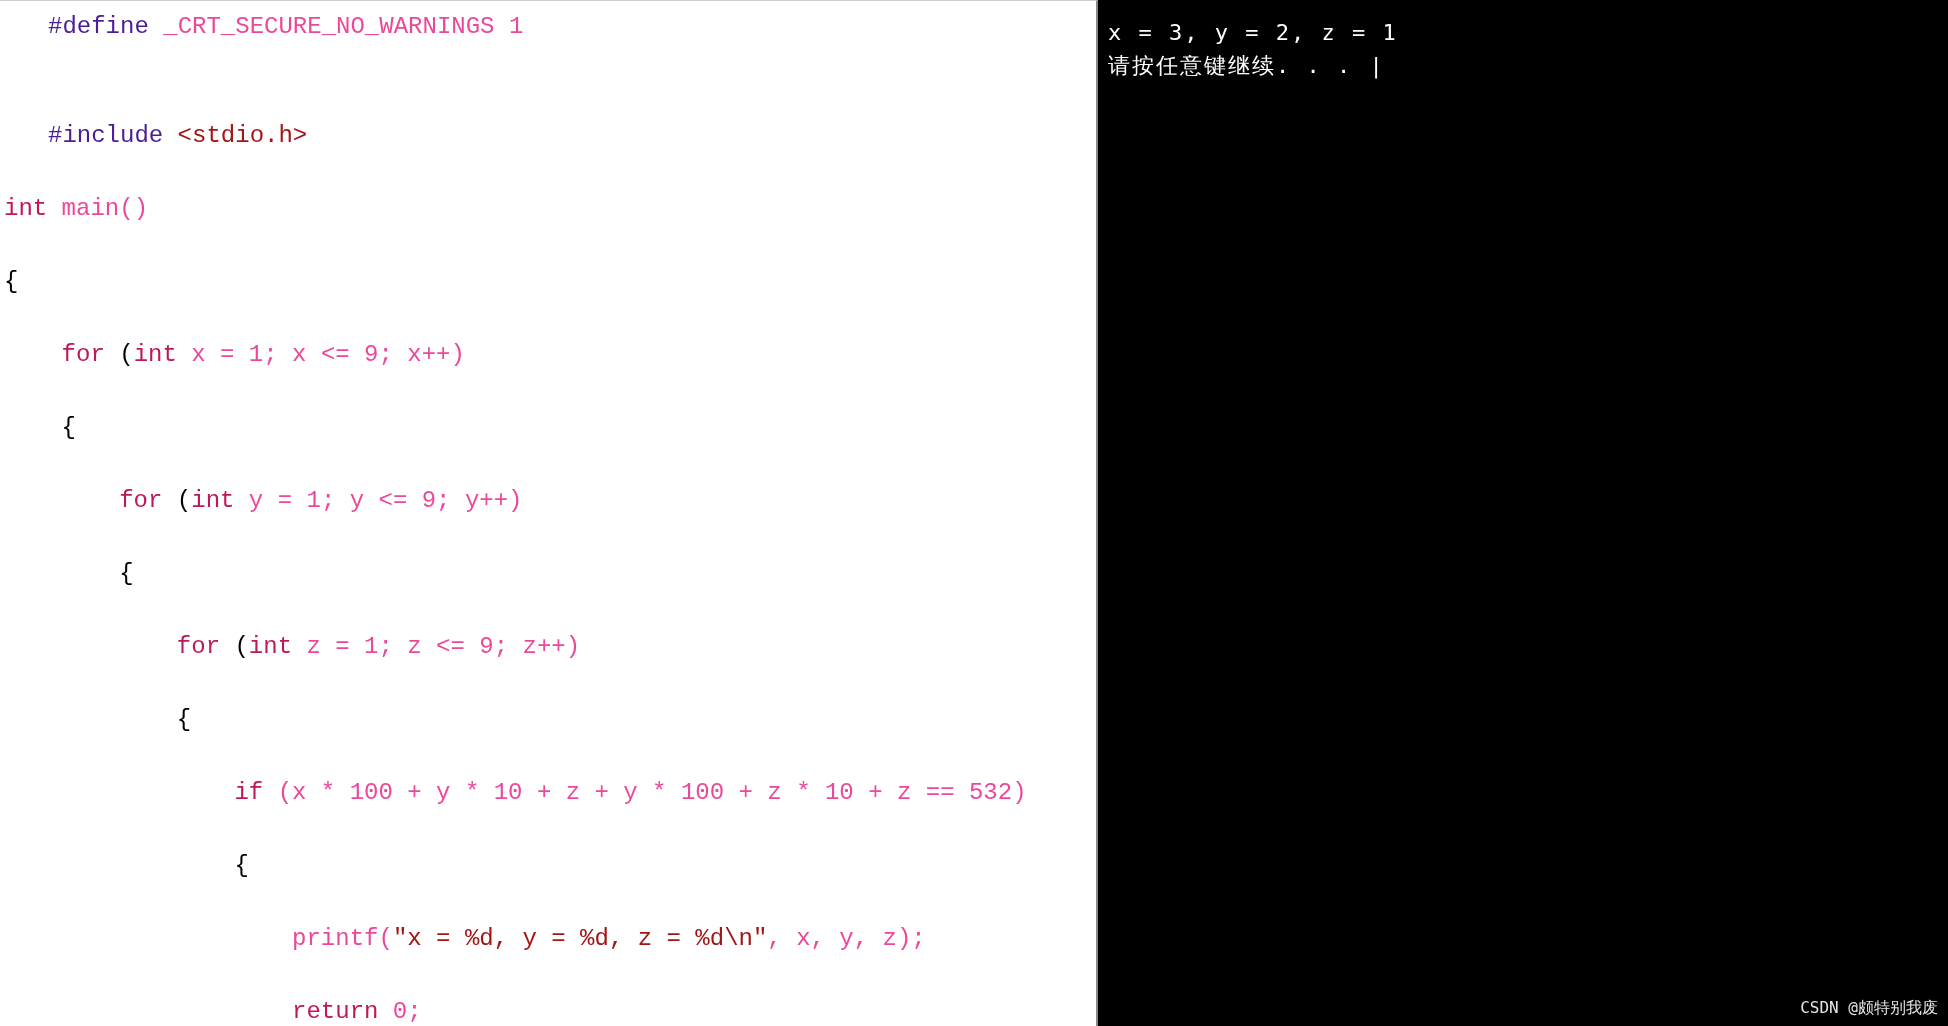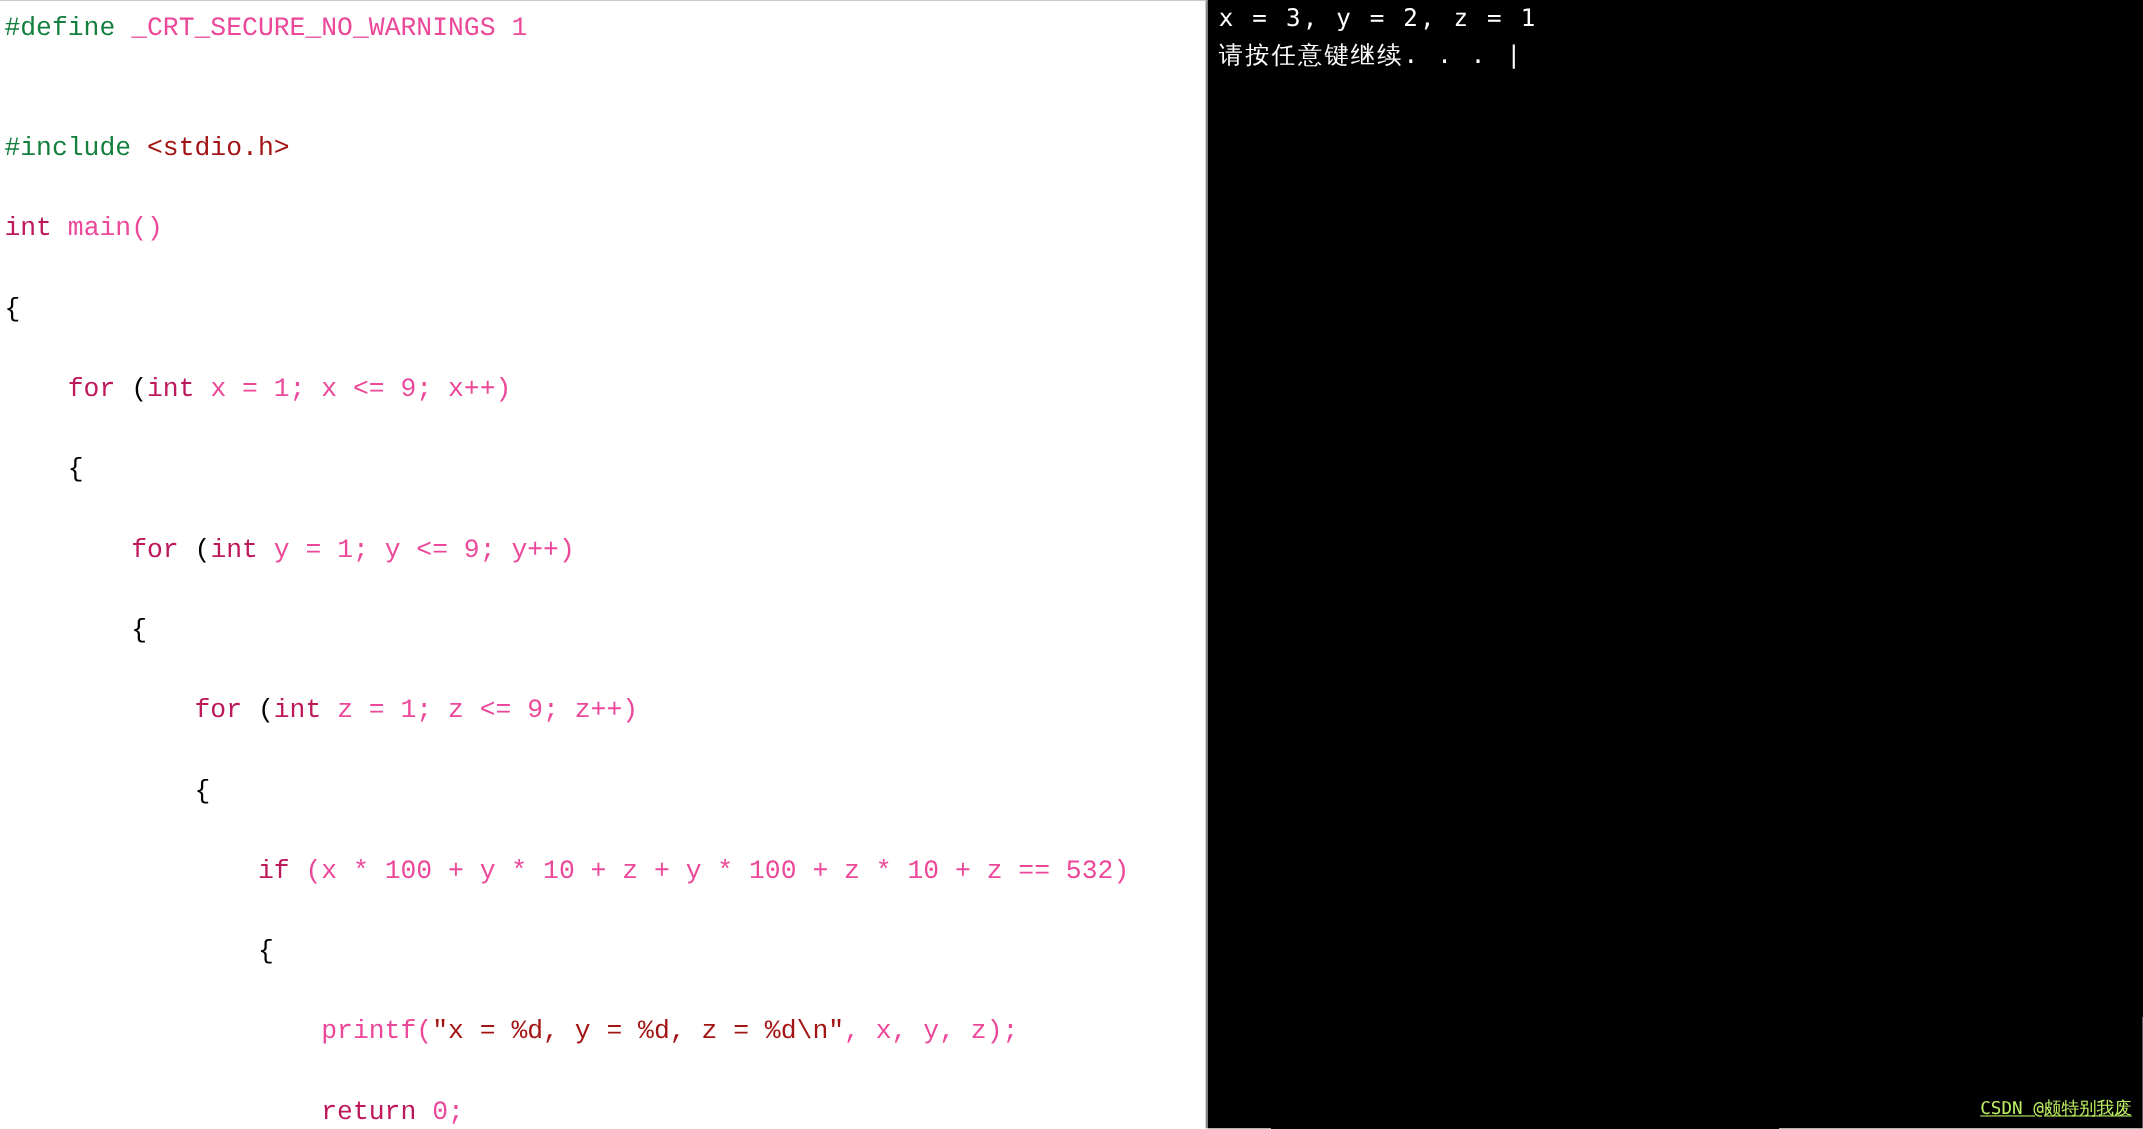--- a/index.html
+++ b/index.html
@@ -24,46 +24,45 @@
       white-space: pre;
       line-height: 1.52;
       overflow: hidden;
       border-top: 1px solid #ccc;
     }
     .console-pane {
       flex: 1;
       height: 100%;
       background: #000000;
       color: #ffffff;
-      padding: 1px 10px;
+      padding: 16px 10px;
       font-family: "Consolas", "SimSun", monospace;
       font-size: 22px;
       line-height: 1.5;
       position: relative;
       letter-spacing: 2px;
     }
     .console-line {
       white-space: pre;
     }
     .watermark {
       position: absolute;
       bottom: 6px;
       right: 10px;
-      color: #bef264;
+      color: #e5e5e5;
       font-size: 16px;
       letter-spacing: 0;
-      text-decoration: underline;
     }
     .cursor-line::after {
       content: "|";
       color: #fff;
       margin-left: 2px;
     }
     
-    .macro { color: #15803d; }
+    .macro { color: #4c1d95; margin-left: 44px; }
     .keyword { color: #be185d; }
     .type { color: #be185d; }
     .string { color: #a31515; }
     .ident { color: #ec4899; }
     .punct { color: #000000; }
     .include-path { color: #a31515; }
     .code-line { display: block; }
   </style>
 </head>
 <body>

